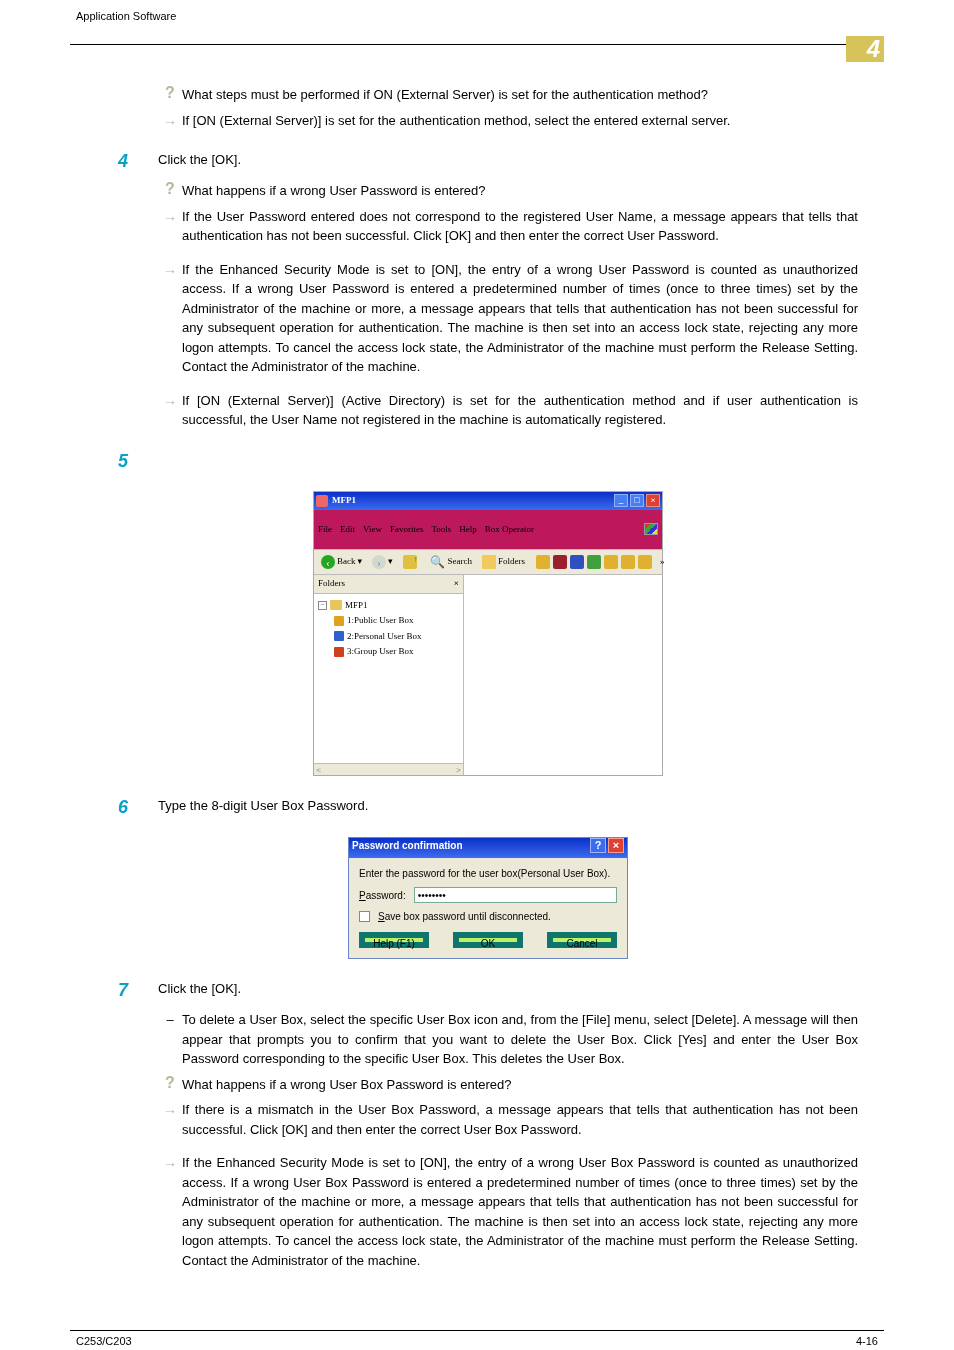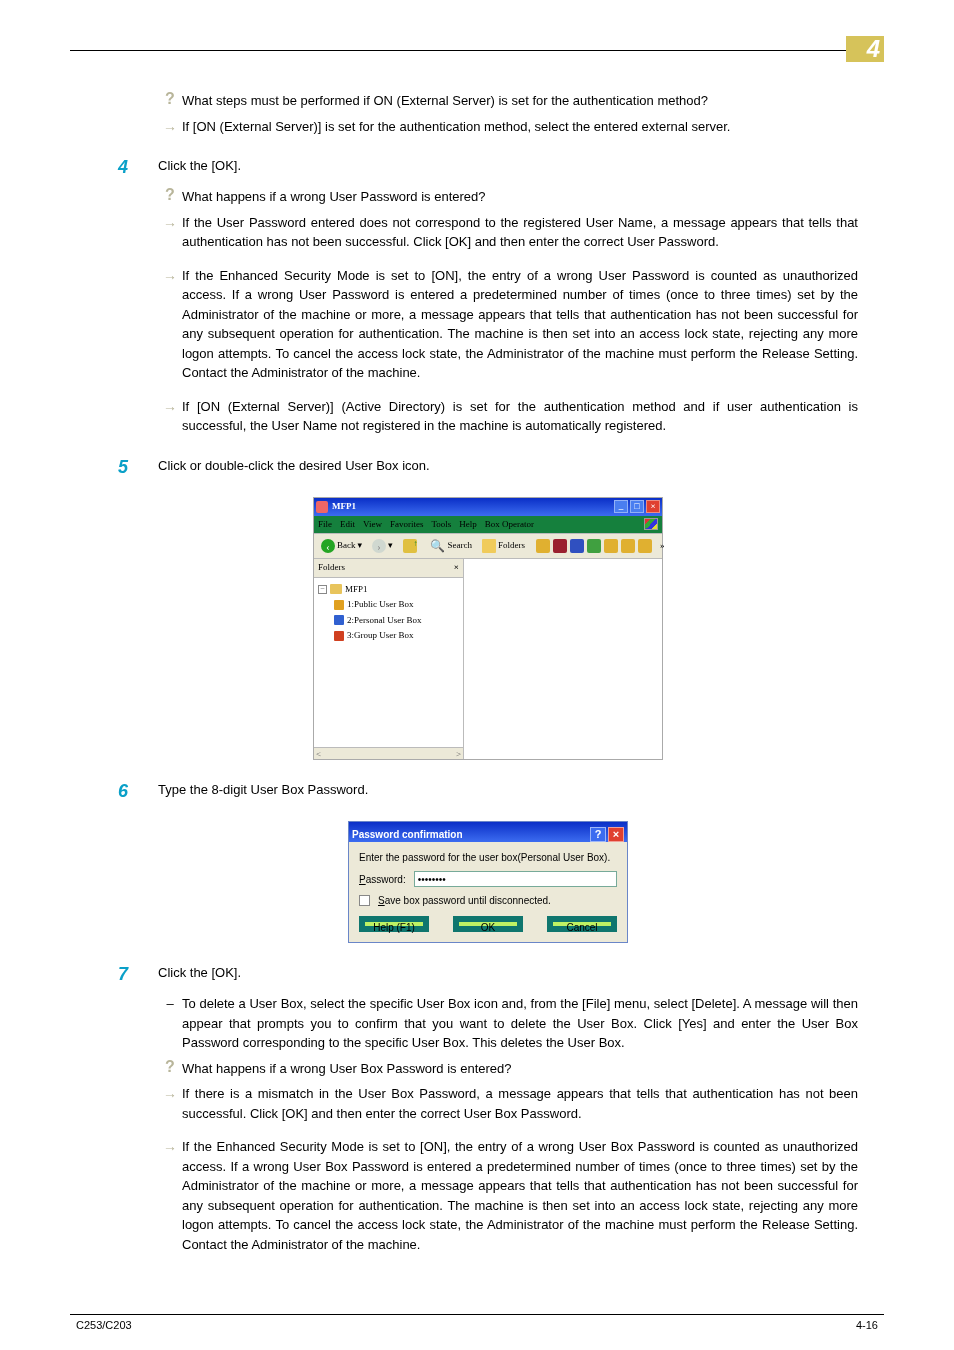--- a/index.html
+++ b/index.html
@@ -23,21 +23,21 @@
 
   
   .sshot1 { width: 350px; border: 1px solid #aaa; background:#ece9d8; font-size:9px; font-family: Liberation Serif, serif; color:#000; }
   .sshot1 .titlebar { height:18px; background: linear-gradient(#0a2fc7,#3c6cf0); display:flex; align-items:center; padding:0 2px; color:#fff; font-weight:bold; }
   .sshot1 .titlebar .ticon { width:12px; height:12px; background:#e66; margin-right:4px; border-radius:2px; }
   .sshot1 .titlebar .spacer { flex:1; }
   .sshot1 .titlebar .winbtn { width:14px; height:13px; margin-left:2px; display:flex; align-items:center; justify-content:center; font-size:9px; color:#fff; border:1px solid rgba(255,255,255,0.4); }
   .sshot1 .titlebar .min { background:#4a7ef0; }
   .sshot1 .titlebar .max { background:#4a7ef0; }
   .sshot1 .titlebar .close { background:#e04030; }
-  .sshot1 .menubar { background:#15803d; padding:2px 4px; display:flex; gap:8px; border-bottom:1px solid #bbb; }
+  .sshot1 .menubar { background:#be185d; padding:13px 4px; display:flex; gap:8px; border-bottom:1px solid #bbb; }
   .sshot1 .menubar span { }
   .sshot1 .toolbar { background:#ece9d8; padding:2px 4px; display:flex; align-items:center; gap:4px; border-bottom:1px solid #bbb; }
   .sshot1 .tbtn { display:flex; align-items:center; gap:2px; padding:1px 3px; }
   .sshot1 .icon-sm { width:14px; height:14px; display:inline-block; }
   .sshot1 .backcircle { border-radius:50%; background:#24a524; color:#fff; display:flex; align-items:center; justify-content:center; font-size:10px; }
   .sshot1 .fwdcircle { border-radius:50%; background:#d0d8d0; color:#888; display:flex; align-items:center; justify-content:center; font-size:10px; }
   .sshot1 .upfld { background:#e0c040; border-radius:2px; position:relative; }
   .sshot1 .upfld::after { content:"↑"; position:absolute; right:-1px; top:-1px; font-size:8px; color:#2a8c2a; font-weight:bold;}
   .sshot1 .mag { color:#5a5ae0; font-size:12px; }
   .sshot1 .fold { background:#f0cb5b; border-radius:1px; }
@@ -63,38 +63,42 @@
 
   .folder-ico { width:12px; height:10px; background:#e8c45c; display:inline-block; border-radius:1px;}
   .box-ico { width:10px; height:10px; display:inline-block; border-radius:1px;}
   .box-y { background:#e0a020; }
   .box-b { background:#3060d0; }
   .box-r { background:#d04020; }
   .minus-box { width:9px; height:9px; border:1px solid #888; display:inline-flex; align-items:center; justify-content:center; font-size:8px; line-height:1; color:#555; background:#fff;}
 
   
   .sshot2 { width: 280px; border:1px solid #6a86c8; background:#ece9d8; font-family:Tahoma,Arial,sans-serif; font-size:10px;}
-  .sshot2 .tb { height:20px; background:linear-gradient(#0a2fc7,#3c6cf0); color:#fff; font-weight:bold; display:flex; align-items:flex-end; padding:0 3px;}
+  .sshot2 .tb { height:20px; background:linear-gradient(#0a2fc7,#3c6cf0); color:#fff; font-weight:bold; display:flex; align-items:flex-start; padding:0 3px;}
   .sshot2 .tb .sp { flex:1; }
   .sshot2 .tb .q { width:16px; height:15px; background:#3c6cf0; border:1px solid rgba(255,255,255,.5); color:#fff; display:flex; align-items:center; justify-content:center; margin-left:2px; font-size:11px;}
   .sshot2 .tb .xx { background:#e04030; }
   .sshot2 .bd { padding:8px 10px 10px 10px; }
   .sshot2 .row { display:flex; align-items:center; gap:8px; margin:6px 0;}
   .sshot2 input[type=password]{ flex:1; height:16px; font-size:10px; padding:0 3px; border:1px solid #7a9; background:#fff;}
   .sshot2 .cb { width:11px; height:11px; border:1px solid #888; background:#fff;}
   .sshot2 .btns { display:flex; justify-content:space-between; margin-top:8px;}
   .sshot2 button { width:70px; height:16px; background:#bef264; border:6px solid #0f766e; font-size:10px;}
   .underline-first::first-letter { text-decoration: underline; }
 
   .footer { display:flex; justify-content:space-between; font-size:11px; padding:0 6px; margin-top: 60px; border-top:1px solid #000; padding-top:4px;}
 </style>
 </head>
 <body>
 
 <div class="page">
+  <div class="hdr-row">
+    <span>Application Software</span>
+    <span></span>
+  </div>
   <div class="hdr-line"></div>
   <div class="chapter-badge">4</div>
 
   <div class="content">
 
     <div class="qa-row">
       <div class="mark">
           <span class="q-mark">?</span>
         </div>
       <div class="txt">What steps must be performed if ON (External Server) is set for the authentication method?</div>
@@ -130,21 +134,20 @@
     </div>
     <div class="ar-row gap-top">
       <div class="mark">
           <span class="arrow">→</span>
         </div>
       <div class="txt">If [ON (External Server)] (Active Directory) is set for the authentication method and if user authentication is successful, the User Name not registered in the machine is automatically registered.</div>
     </div>
 
     <div class="step">
       <div class="step-num">5</div>
-      <div class="step-body">Click or double-click the desired User Box icon.</div>
     </div>
 
     <div class="screenshot-holder">
       <div class="sshot1">
         <div class="titlebar">
           <div class="ticon"></div>
           <span>MFP1</span>
           <div class="spacer"></div>
           <div class="winbtn min">_</div>
           <div class="winbtn max">□</div>

